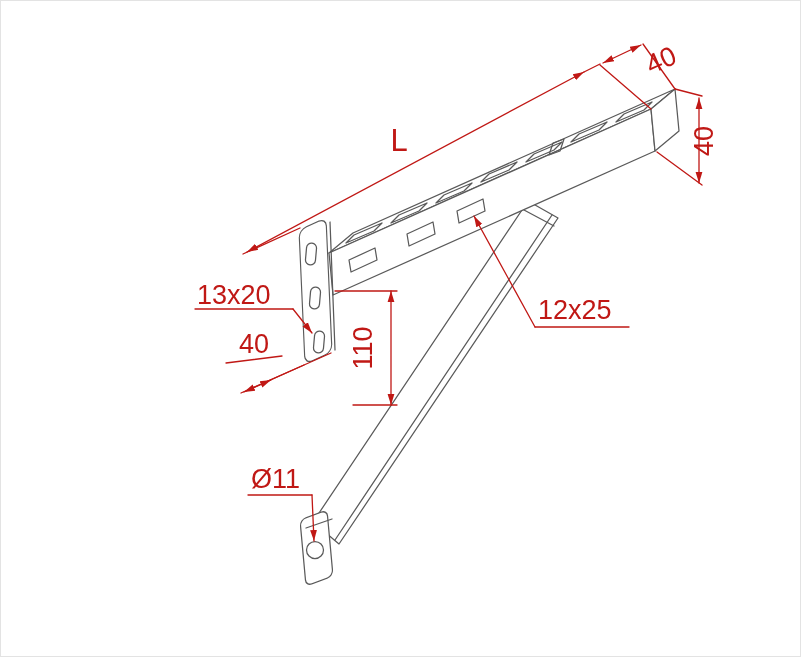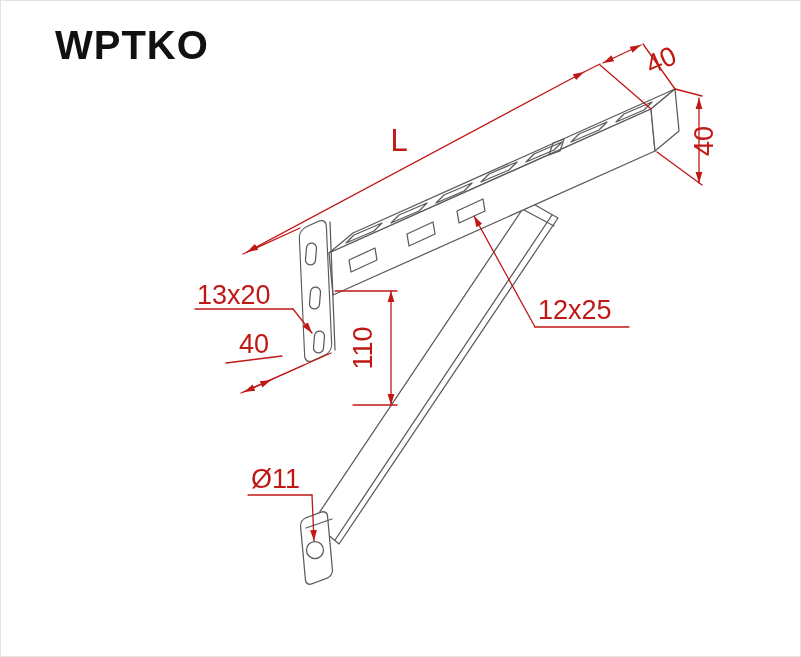--- a/index.html
+++ b/index.html
@@ -28,21 +28,20 @@
   .dim{stroke:var(--dim);stroke-width:1.3;fill:none;stroke-linecap:round;}
   .dimfill{fill:var(--dim);stroke:none;}
   .dimtext{fill:var(--dim);font-family:"Liberation Sans",sans-serif;font-size:27px;}
   .dimtext.large{font-size:31px;}
 </style>
 </head>
 <body>
 
 <div class="canvas">
 
-  <h1 class="title">WPTKO</h1>
 
   <svg class="drawing" width="801" height="657" viewBox="0 0 801 657">
 
     <defs>
       <marker id="arr" viewBox="0 0 12 9" markerWidth="12" markerHeight="9" refX="11" refY="4.5" orient="auto-start-reverse" markerUnits="userSpaceOnUse">
         <path class="dimfill" d="M0,1.1 L11,4.5 L0,7.9 Z"></path>
       </marker>
       <path id="slot-top" d="M18,-10 L-10,2 L-18,10 L10,-2 Z"></path>
       <path id="slot-front" d="M14,0 L-12,12 L-14,0 L12,-12 Z"></path>
     </defs>

